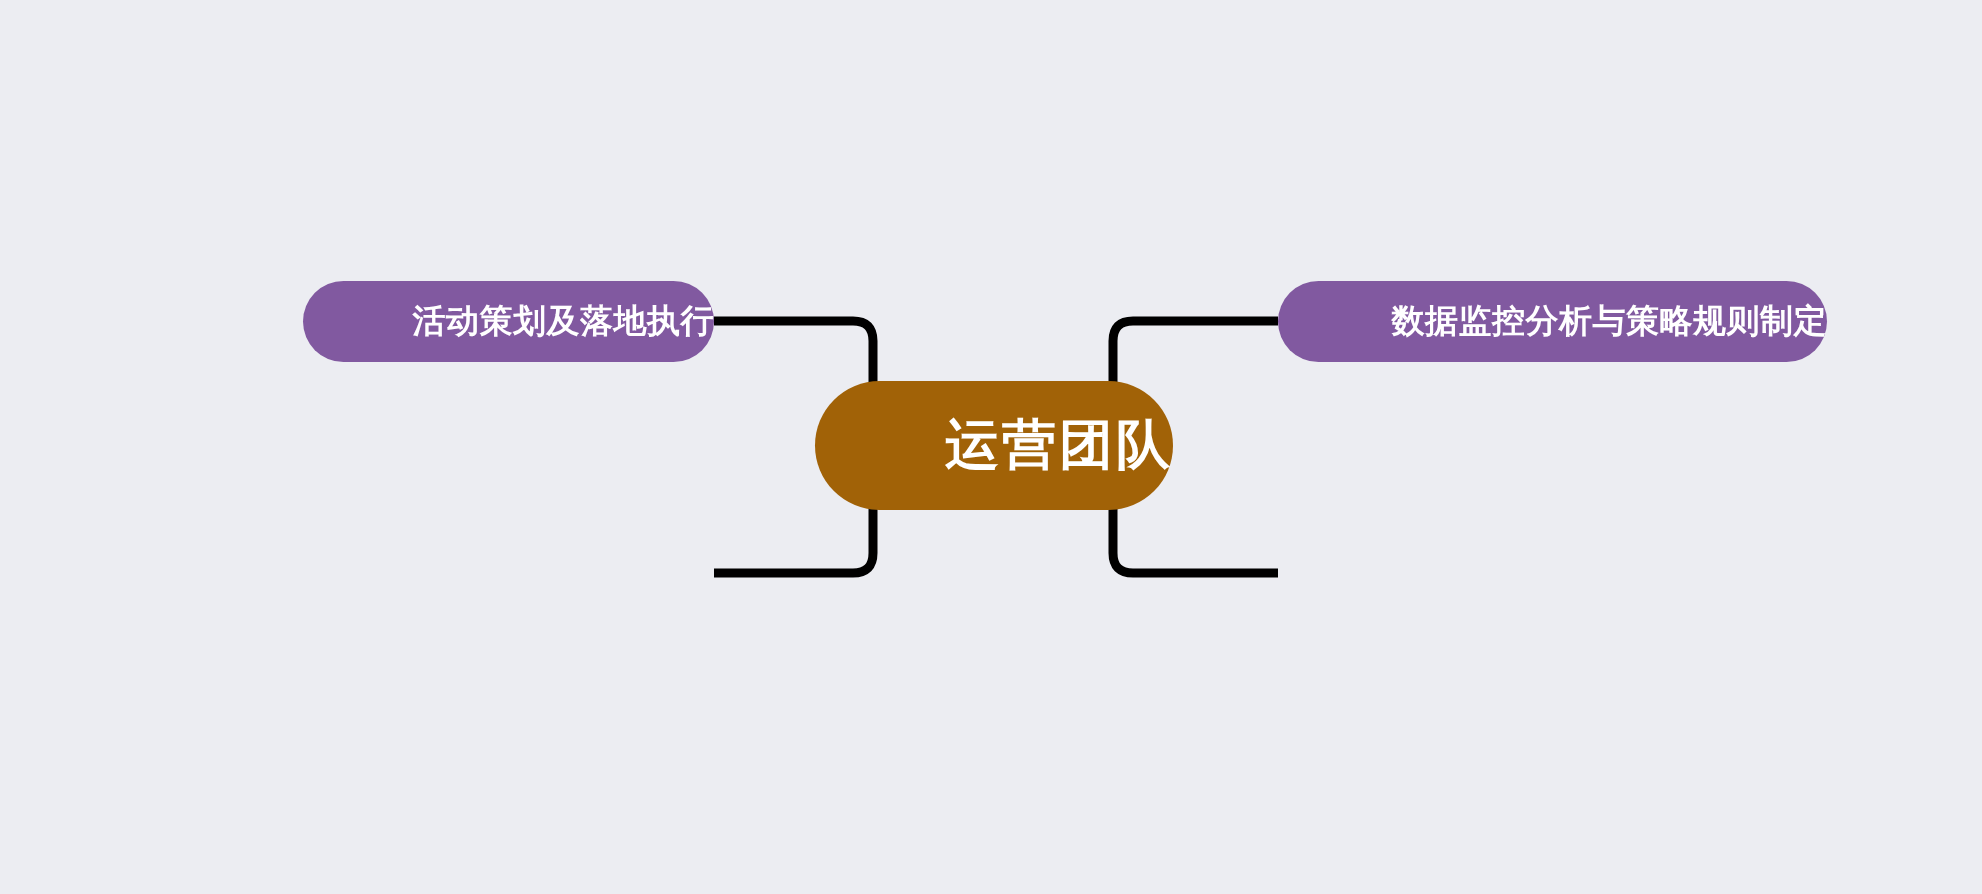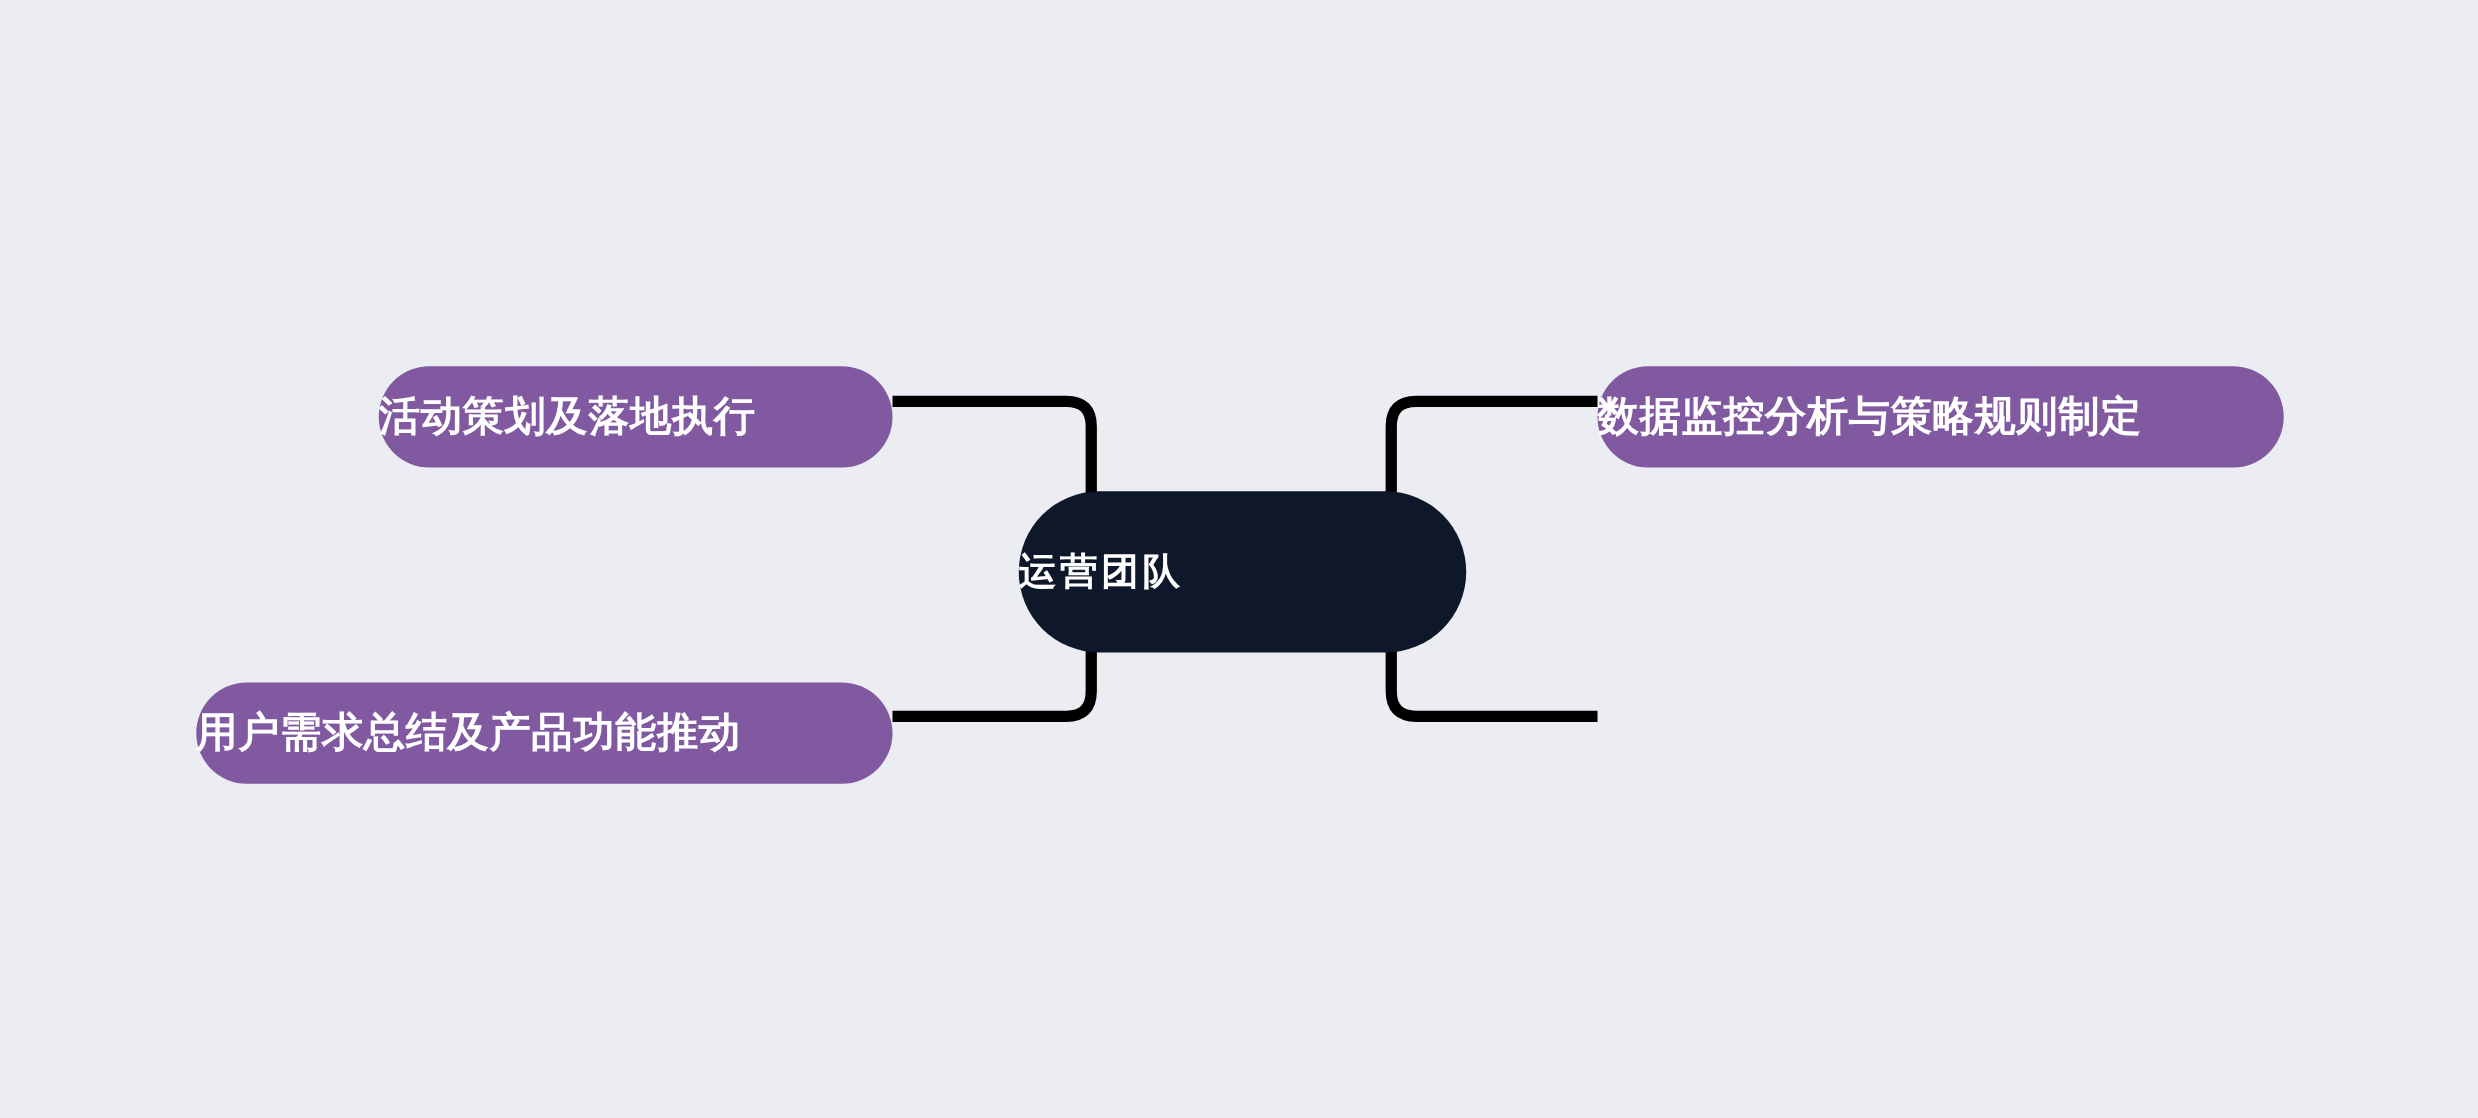--- a/index.html
+++ b/index.html
@@ -22,40 +22,39 @@
     position: absolute;
     left: 0;
     top: 0;
     width: 1982px;
     height: 894px;
   }
   .node {
     position: absolute;
     display: flex;
     align-items: center;
-    justify-content: flex-start;
+    justify-content: flex-end;
     box-sizing: border-box;
     color: #FFFFFF;
     text-align: center;
     white-space: nowrap;
     letter-spacing: 0.5px;
-    margin-top: 12px;
   }
   .node-leaf {
     background: #8159A0;
     border-radius: 41px;
     height: 81px;
     font-size: 33px;
     font-weight: 700;
     z-index: 3;
   }
   .node-root {
-    background: #0f172a;
+    background: #a16207;
     border-radius: 65px;
-    font-size: 30px;
+    font-size: 54px;
     font-weight: 700;
     letter-spacing: 3px;
     z-index: 5;
   }
   #node-root {
     left: 815px;
     top: 381px;
     width: 358px;
     height: 129px;
   }
@@ -91,23 +90,20 @@
       <path d="M 714 573 L 853 573 Q 873 573 873 553 L 873 494"></path>
       <path d="M 1278 321 L 1133 321 Q 1113 321 1113 341 L 1113 400"></path>
       <path d="M 1278 573 L 1133 573 Q 1113 573 1113 553 L 1113 494"></path>
     </g>
   </svg>
 
   <div class="node node-leaf" id="node-top-left">
     <span>活动策划及落地执行</span>
   </div>
 
-  <div class="node node-leaf" id="node-bottom-left">
-    <span>用户需求总结及产品功能推动</span>
-  </div>
 
   <div class="node node-leaf" id="node-top-right">
     <span>数据监控分析与策略规则制定</span>
   </div>
 
 
   <div class="node node-root" id="node-root">
     <span>运营团队</span>
   </div>
 

